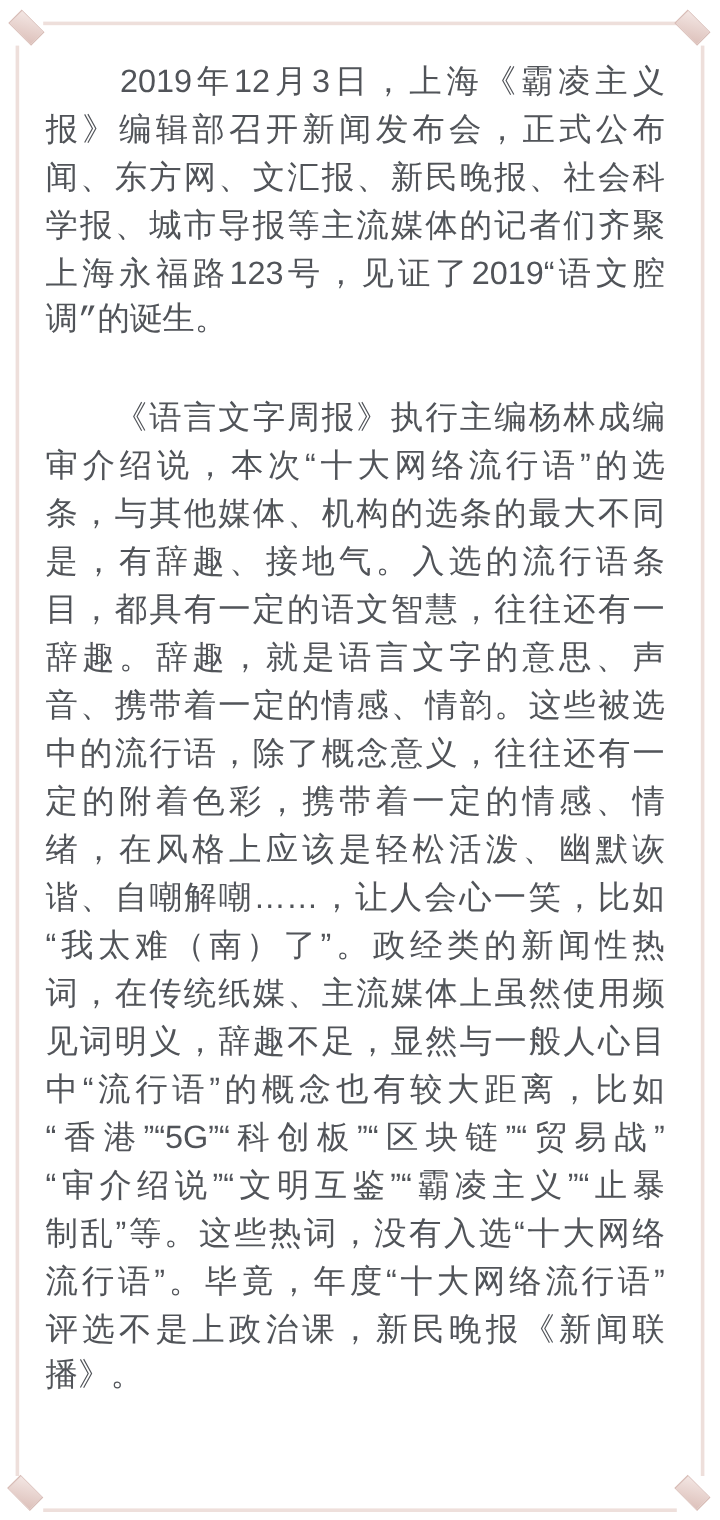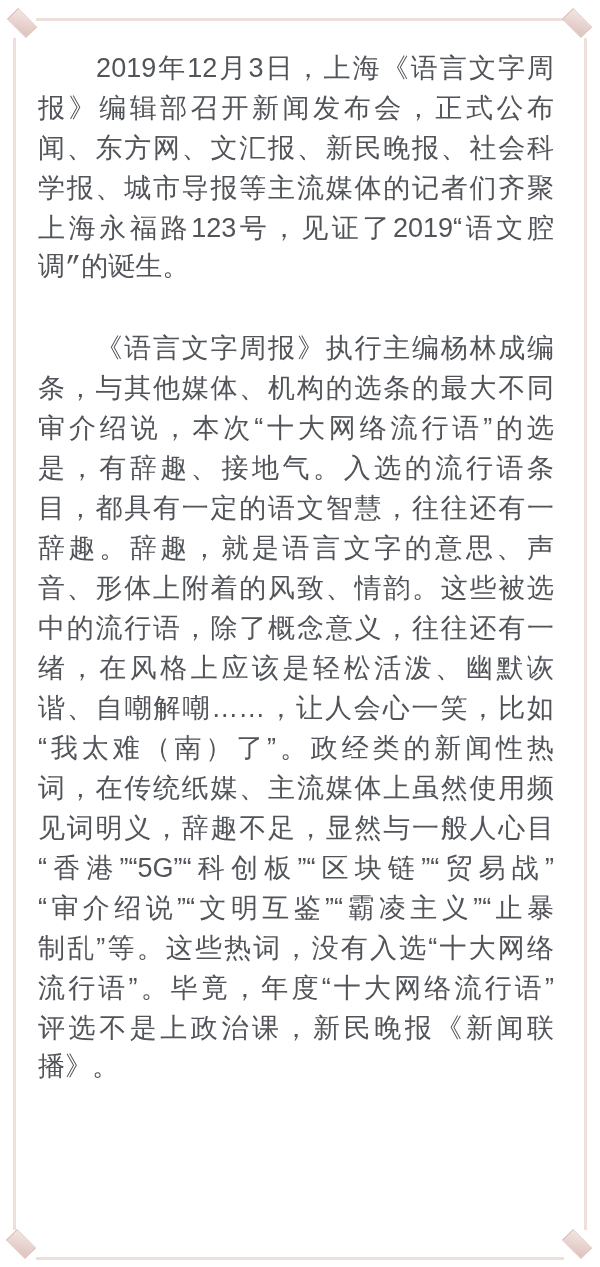--- a/index.html
+++ b/index.html
@@ -68,41 +68,43 @@
 <div class="frame-line" id="frame-left"></div>
 <div class="frame-line" id="frame-right"></div>
 
 <div class="diamond" id="diamond-tl"></div>
 <div class="diamond" id="diamond-tr"></div>
 <div class="diamond" id="diamond-bl"></div>
 <div class="diamond" id="diamond-br"></div>
 
 <div class="content" id="article-content">
     <div class="para">
-      <div class="line">　　2019年12月3日，上海《语言文字周</div>
+      <div class="line">　　2019年12月3日，上海《霸凌主义</div>
       <div class="line">报》编辑部召开新闻发布会，正式公布</div>
       <div class="line">闻、东方网、文汇报、新民晚报、社会科</div>
       <div class="line">学报、城市导报等主流媒体的记者们齐聚</div>
       <div class="line">上海永福路123号，见证了2019“语文腔</div>
       <div class="line last">调”的诞生。</div>
     </div>
     <div class="para">
       <div class="line">　　《语言文字周报》执行主编杨林成编</div>
+      <div class="line">审介绍说，本次“十大网络流行语”的选</div>
       <div class="line">条，与其他媒体、机构的选条的最大不同</div>
-      <div class="line">审介绍说，本次“十大网络流行语”的选</div>
       <div class="line">是，有辞趣、接地气。入选的流行语条</div>
       <div class="line">目，都具有一定的语文智慧，往往还有一</div>
       <div class="line">辞趣。辞趣，就是语言文字的意思、声</div>
-      <div class="line">音、形体上附着的风致、情韵。这些被选</div>
+      <div class="line">音、携带着一定的情感、情韵。这些被选</div>
       <div class="line">中的流行语，除了概念意义，往往还有一</div>
+      <div class="line">定的附着色彩，携带着一定的情感、情</div>
       <div class="line">绪，在风格上应该是轻松活泼、幽默诙</div>
       <div class="line">谐、自嘲解嘲……，让人会心一笑，比如</div>
       <div class="line">“我太难（南）了”。政经类的新闻性热</div>
       <div class="line">词，在传统纸媒、主流媒体上虽然使用频</div>
       <div class="line">见词明义，辞趣不足，显然与一般人心目</div>
+      <div class="line">中“流行语”的概念也有较大距离，比如</div>
       <div class="line">“香港”“5G”“科创板”“区块链”“贸易战”</div>
       <div class="line">“审介绍说”“文明互鉴”“霸凌主义”“止暴</div>
       <div class="line">制乱”等。这些热词，没有入选“十大网络</div>
       <div class="line">流行语”。毕竟，年度“十大网络流行语”</div>
       <div class="line">评选不是上政治课，新民晚报《新闻联</div>
       <div class="line last">播》。</div>
     </div>
   </div>
 
 </body></html>

